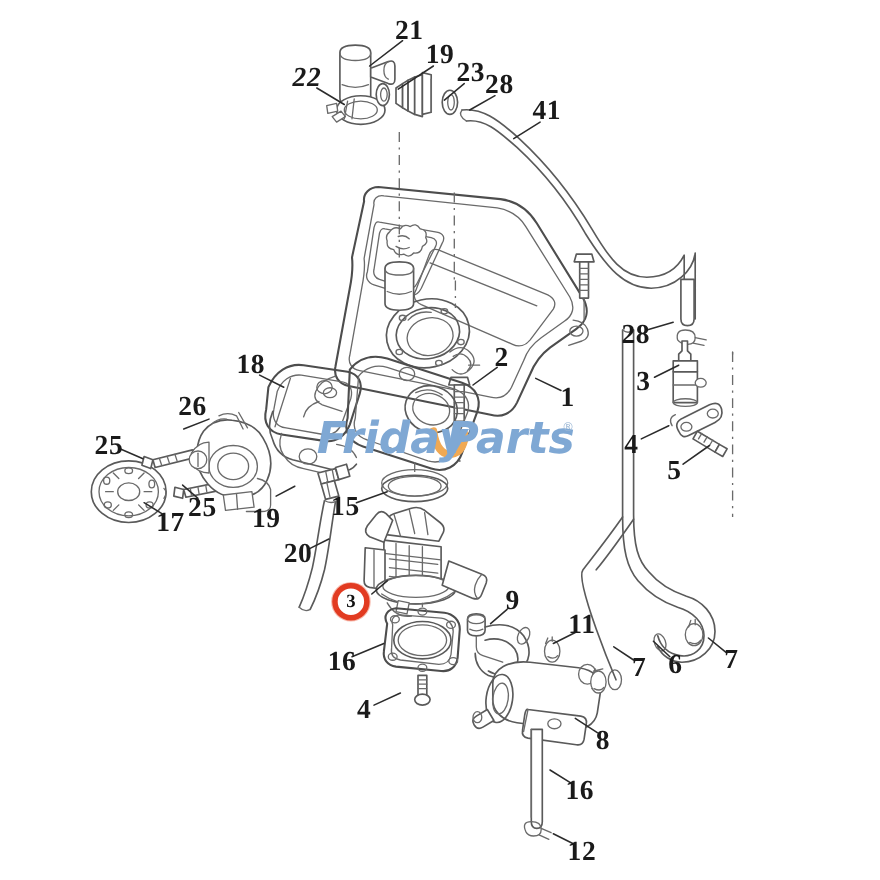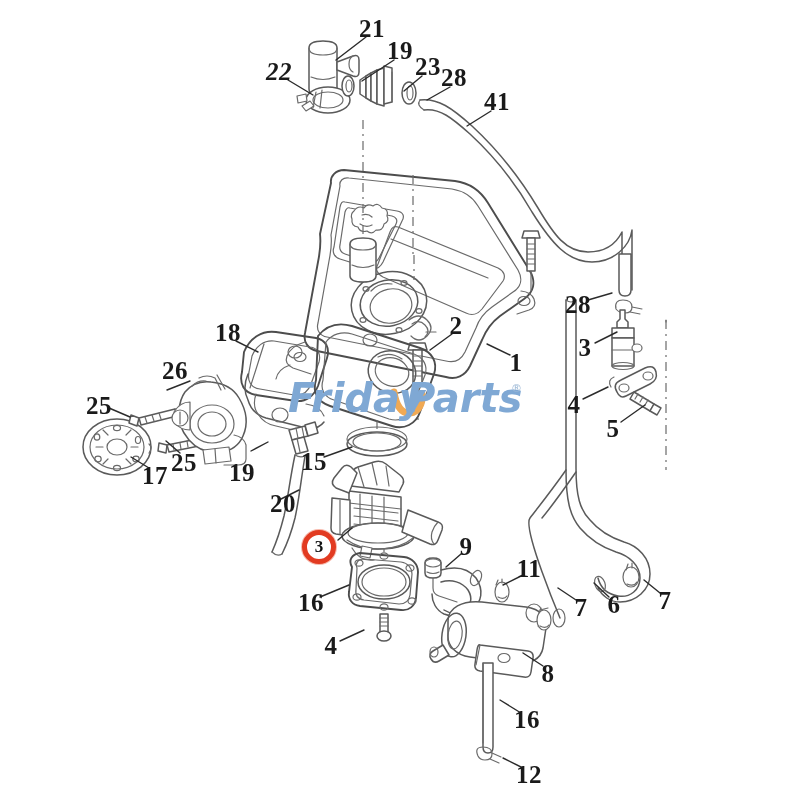--- a/index.html
+++ b/index.html
@@ -545,21 +545,21 @@
       <div class="callout-label" style="left: 516px; top: 362px;">1</div>
       <div class="callout-label" style="left: 578px; top: 304px;">28</div>
       <div class="callout-label" style="left: 585px; top: 347px;">3</div>
       <div class="callout-label" style="left: 574px; top: 404px;">4</div>
       <div class="callout-label" style="left: 613px; top: 428px;">5</div>
       <div class="callout-label" style="left: 157px; top: 370px; margin-left: 18px;">26</div>
       <div class="callout-label" style="left: 99px; top: 405px;">25</div>
       <div class="callout-label" style="left: 184px; top: 462px;">25</div>
       <div class="callout-label" style="left: 155px; top: 475px;">17</div>
       <div class="callout-label" style="left: 242px; top: 472px;">19</div>
-      <div class="callout-label" style="left: 271px; top: 503px; margin-left: 12px;">20</div>
+      <div class="callout-label" style="left: 271px; top: 503px;">20</div>
       <div class="callout-label" style="left: 314px; top: 461px; text-align: center;">15</div>
       <div class="callout-label" style="left: 311px; top: 602px; text-align: right;">16</div>
       <div class="callout-label" style="left: 331px; top: 645px;">4</div>
       <div class="callout-label" style="left: 466px; top: 546px;">9</div>
       <div class="callout-label" style="left: 529px; top: 568px;">11</div>
       <div class="callout-label" style="left: 581px; top: 607px;">7</div>
       <div class="callout-label" style="left: 548px; top: 673px;">8</div>
       <div class="callout-label" style="left: 527px; top: 719px;">16</div>
       <div class="callout-label" style="left: 529px; top: 774px;">12</div>
       <div class="callout-label" style="left: 614px; top: 604px;">6</div>

